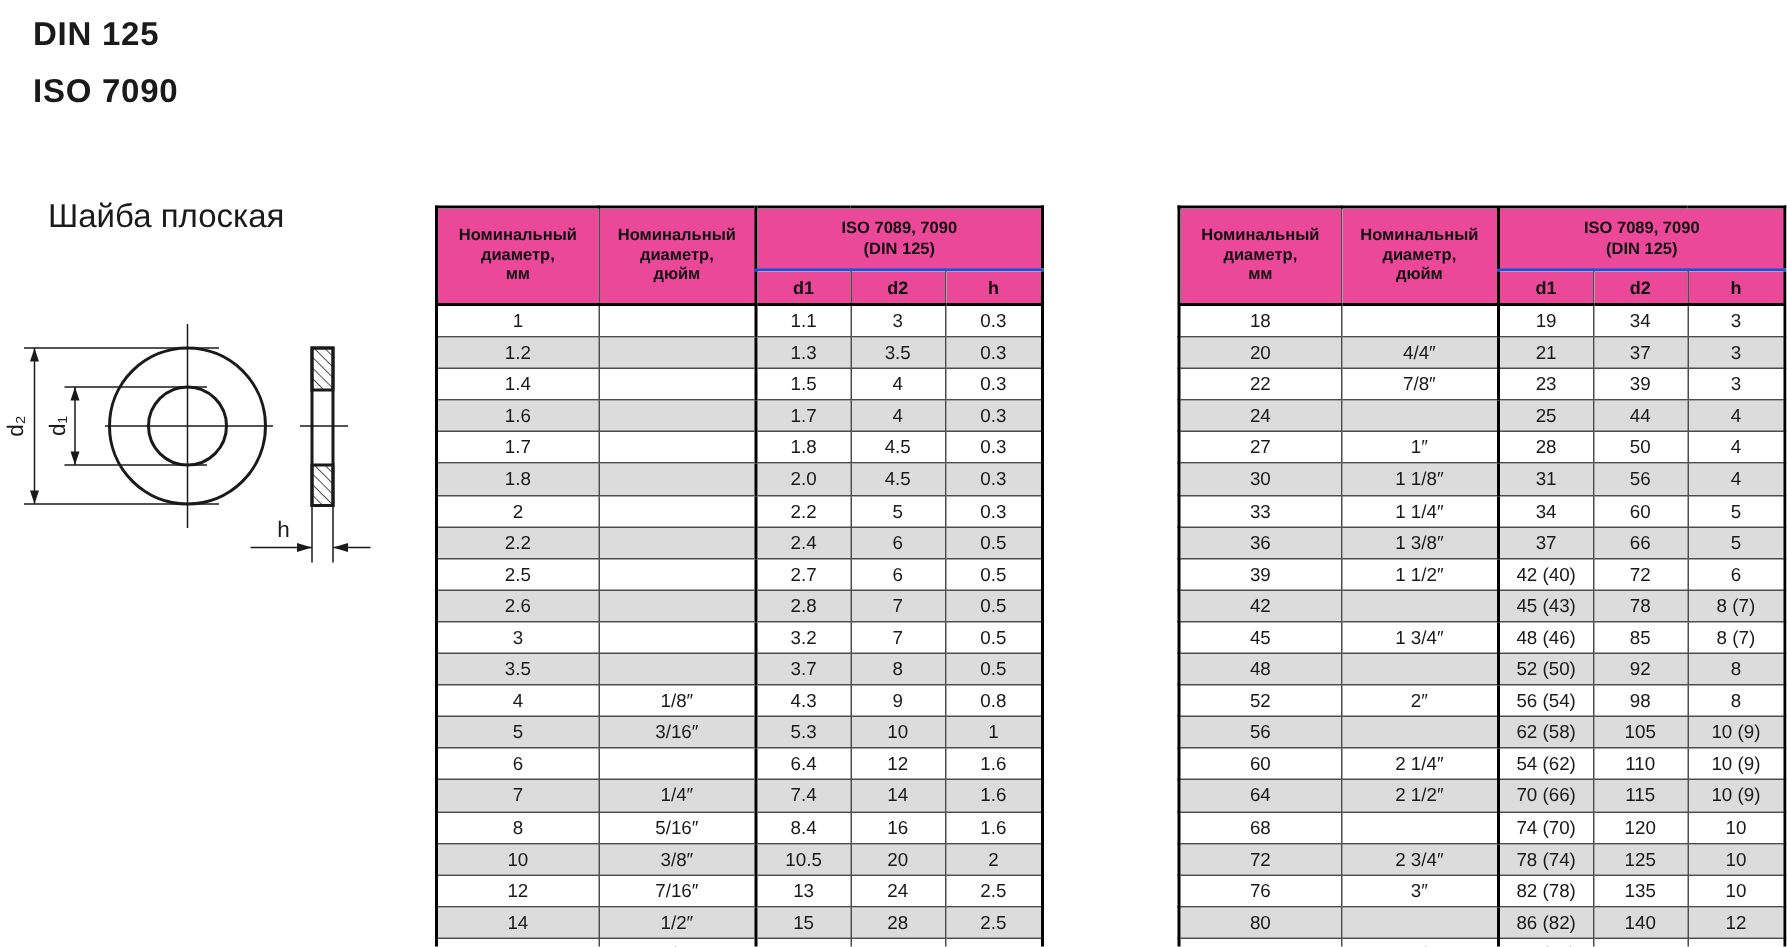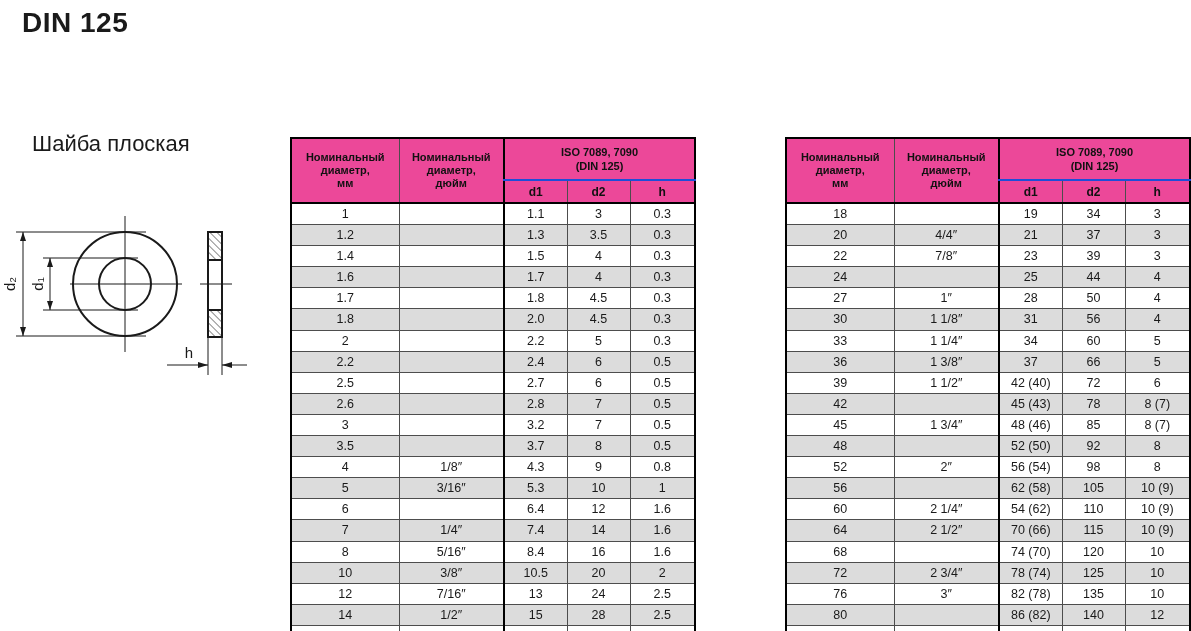--- a/index.html
+++ b/index.html
@@ -2,21 +2,21 @@
 <html><head>
 <meta charset="utf-8">
 <style>
   html,body { margin:0; padding:0; }
   body {
     width:1191px; height:631px; position:relative; overflow:hidden;
     background:#ffffff; color:#1a1a1a;
     font-family:"Liberation Sans", sans-serif;
   }
   .titles { position:absolute; left:22px; top:4px; }
-  .std-line { font-weight:bold; font-size:28px; line-height:38px; letter-spacing:0.5px; }
+  .std-line { font-weight:bold; font-size:22px; line-height:38px; letter-spacing:0.5px; }
   .product-name { position:absolute; left:32px; top:130px; font-size:22px; line-height:28px; }
 
   .drawing { position:absolute; left:0; top:200px; }
 
   table.dimtable {
     position:absolute; top:137px; width:404px;
     border-collapse:collapse; table-layout:fixed;
     border:2px solid #000;
   }
   table.t1 { left:290px; }
@@ -35,20 +35,21 @@
     font-size:12.5px; height:20.1px; line-height:20.1px; background:#ffffff;
   }
   .dimtable tbody td:nth-child(3) { border-left:2px solid #000;margin-left:20px; }
   .dimtable tbody tr.alt td { background:#dcdcdc; }
 </style>
 </head>
 <body>
 
 <div class="titles">
   <div class="std-line">DIN 125</div>
+  <div class="std-line">ISO 7090</div>
 </div>
 <div class="product-name">Шайба плоская</div>
 
 <svg class="drawing" width="270" height="190" viewBox="0 0 270 190">
   <defs>
     <pattern id="hatch" patternUnits="userSpaceOnUse" width="5" height="5" patternTransform="rotate(-45)">
       <line x1="0" y1="0" x2="0" y2="5" stroke="#1a1a1a" stroke-width="1"></line>
     </pattern>
   </defs>
 

